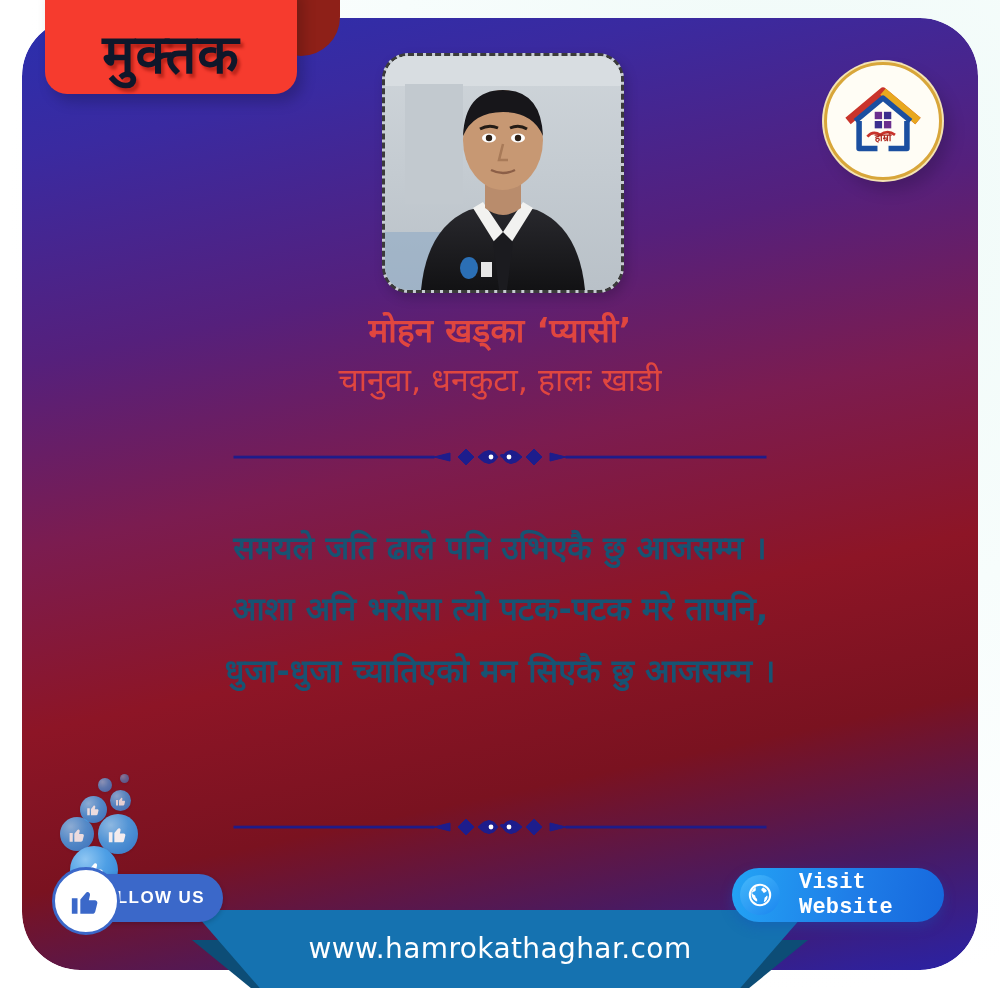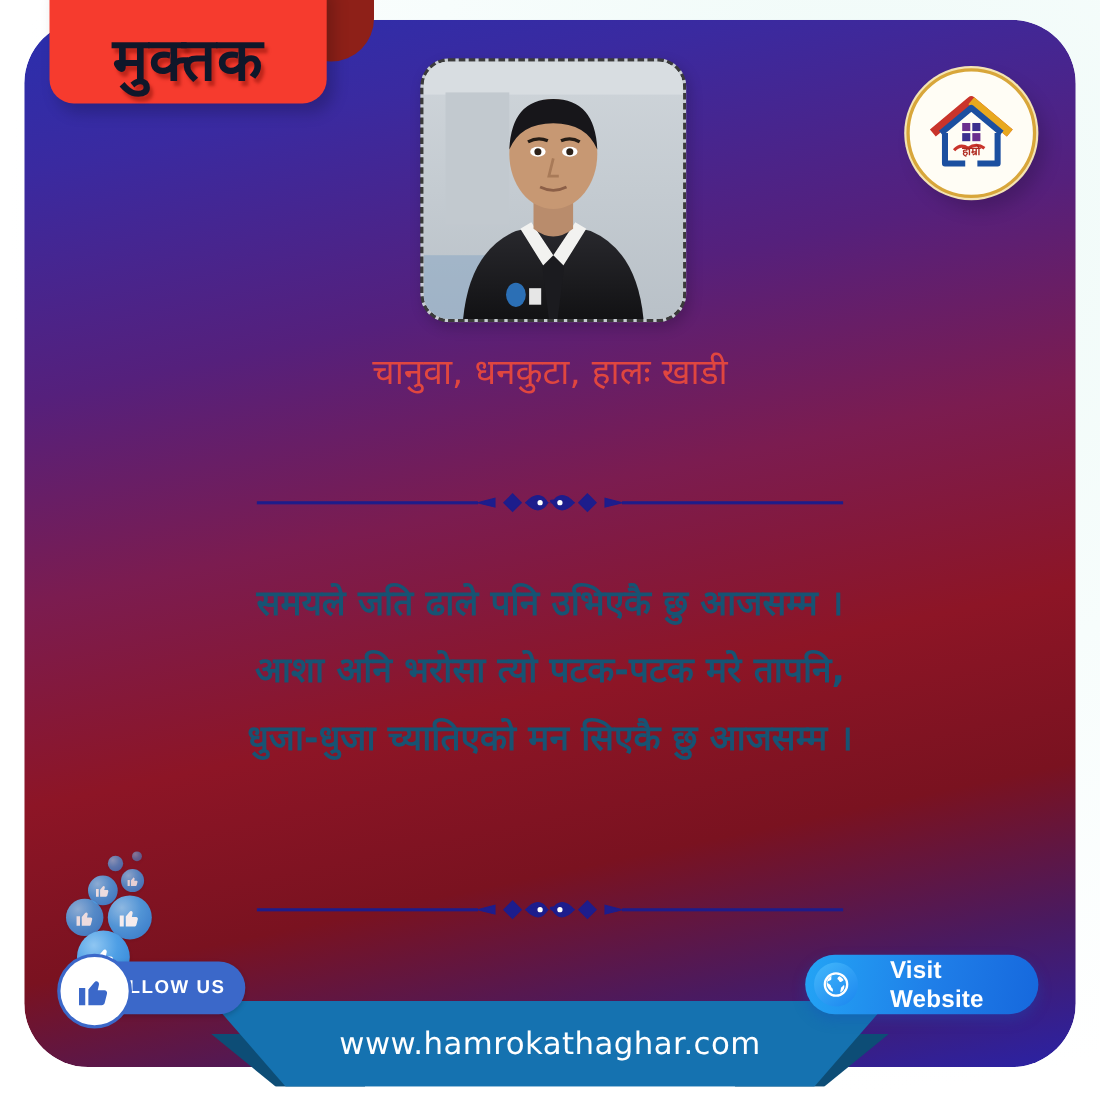--- a/index.html
+++ b/index.html
@@ -156,21 +156,21 @@
     box-shadow:0 5px 12px rgba(20,80,190,.35);
     display:flex;align-items:center;z-index:7;
     box-sizing:border-box;padding-left:8px;
   }
   .visit-ico{
     width:40px;height:40px;border-radius:50%;
     background:linear-gradient(140deg,#43b8fb,#1b86ef);
     display:flex;align-items:center;justify-content:center;flex:0 0 auto;
   }
   .visit-lbl{
-    color:#fff;font-size:22px;font-weight:700;margin-left:29px;letter-spacing:.2px;
+    color:#fff;font-size:22px;font-weight:700;margin-left:19px;letter-spacing:.2px;font-family:Liberation Mono, monospace;
   }
 
   
   .url-wing{
     position:absolute;bottom:12px;width:140px;height:48px;background:#0d4d76;z-index:4;
   }
   .url-wing.l{left:192px;clip-path:polygon(0 0,100% 0,100% 100%,42% 100%);}
   .url-wing.r{right:192px;clip-path:polygon(0 0,100% 0,58% 100%,0 100%);}
   .url-banner{
     position:absolute;left:192px;bottom:12px;width:616px;height:78px;
@@ -250,20 +250,21 @@
       <path d="M125 72 q9 -4 17 1" stroke="#241c16" stroke-width="3" fill="none"></path>
       <path d="M118 88 l-4 16 h9" stroke="#a87a58" stroke-width="2.5" fill="none"></path>
       <path d="M106 114 q12 6 24 0" stroke="#8c5f47" stroke-width="2.5" fill="none"></path>
 
       <ellipse cx="84" cy="212" rx="9" ry="11" fill="#2b6fb5"></ellipse>
       <rect x="96" y="206" width="11" height="15" fill="#e6e6e6"></rect>
     </svg>
   </div>
 
   <div class="name-block">
+    <div class="poet-name">मोहन खड्का ‘प्यासी’</div>
     <div class="poet-addr">चानुवा, धनकुटा, हालः खाडी</div>
   </div>
 
   <div class="divider top">
     <svg viewBox="0 0 580 30">
       <g fill="#1d1d8c" stroke="#1d1d8c">
         <rect x="24" y="14.2" width="200" height="1.8"></rect>
         <rect x="356" y="14.2" width="200" height="1.8"></rect>
         <path d="M224 15 l16 -4 v8 z"></path>
         <path d="M356 15 l-16 -4 v8 z"></path>

